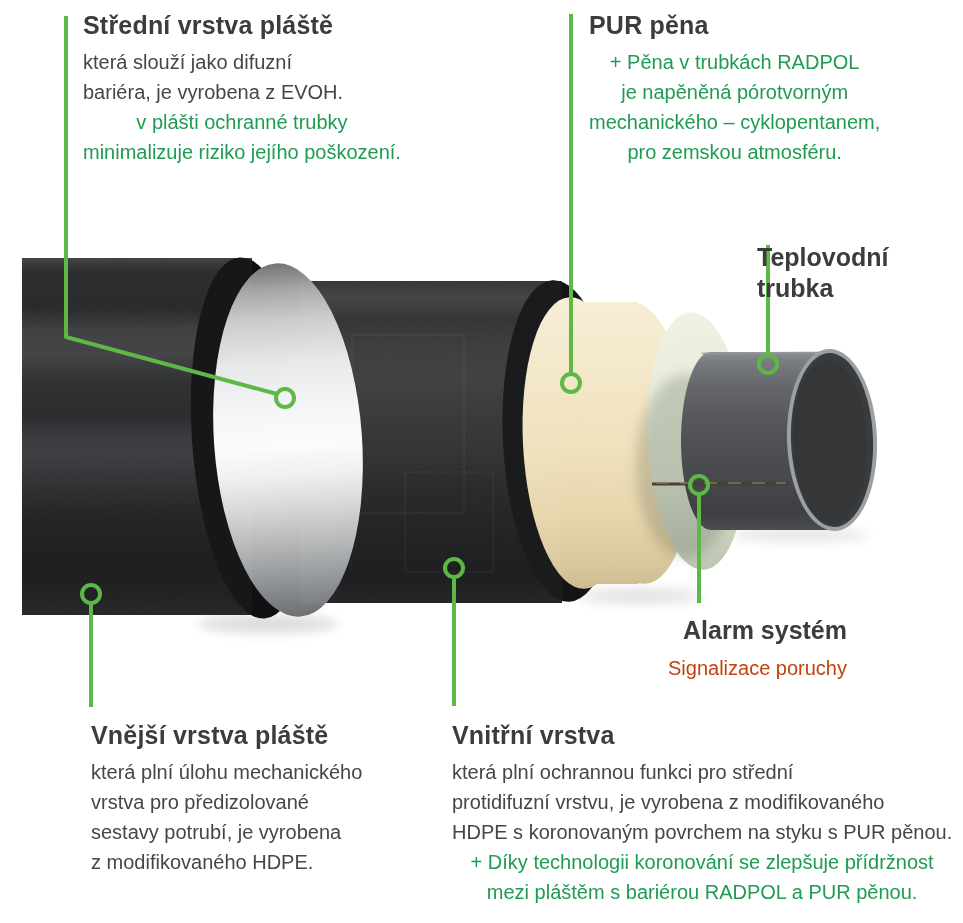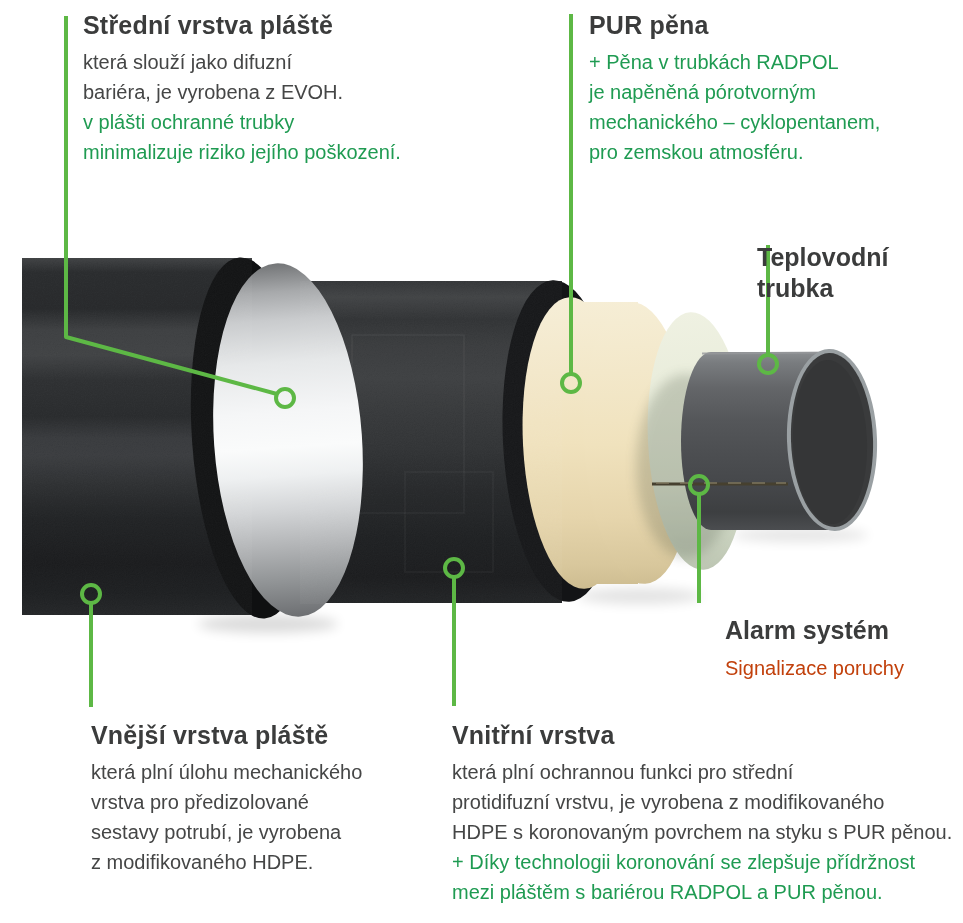--- a/index.html
+++ b/index.html
@@ -7,21 +7,21 @@
     position:relative; width:963px; height:923px; background:#ffffff;
     font-family:"Liberation Sans", sans-serif; overflow:hidden;border-radius:19px;
   }
   .art { position:absolute; left:0; top:0; }
   .label { position:absolute; color:#3f4040; }
   .label .title {
     font-size:25px; font-weight:700; color:#3b3c3c;
     line-height:30px; margin:0 0 7px 0; letter-spacing:.2px;
   }
   .label .line { display:block; font-size:20px; line-height:30px; color:#454646; }
-  .label .line.green { color:#1f9b52; }
+  .label .line.green { color:#1f9b52;text-align:center; }
   .label .big { display:block; font-size:25px; font-weight:700; line-height:31px; color:#3b3c3c; }
   .label .sub { display:block; font-size:20px; line-height:28px; color:#c2410c; margin-top:8px; }
 </style>
 </head>
 <body>
 
 <div class="stage">
 
   <svg class="art" width="963" height="923" viewBox="0 0 963 923">
     <defs>
@@ -195,21 +195,21 @@
     <span class="line green">je napěněná pórotvorným</span>
     <span class="line green">mechanického – cyklopentanem,</span>
     <span class="line green">pro zemskou atmosféru.</span>
   </div>
 
   <div class="label" style="left:757px; top:242px;">
     <span class="big">Teplovodní</span>
     <span class="big">trubka</span>
   </div>
 
-  <div class="label" style="left:725px; top:615px;">
+  <div class="label" style="left:668px; top:615px;text-align:right;">
     <span class="big">Alarm systém</span>
     <span class="sub">Signalizace poruchy</span>
   </div>
 
   <div class="label" style="left:91px; top:720px;">
     <div class="title">Vnější vrstva pláště</div>
     <span class="line">která plní úlohu mechanického</span>
     <span class="line">vrstva pro předizolované</span>
     <span class="line">sestavy potrubí, je vyrobena</span>
     <span class="line">z modifikovaného HDPE.</span>

